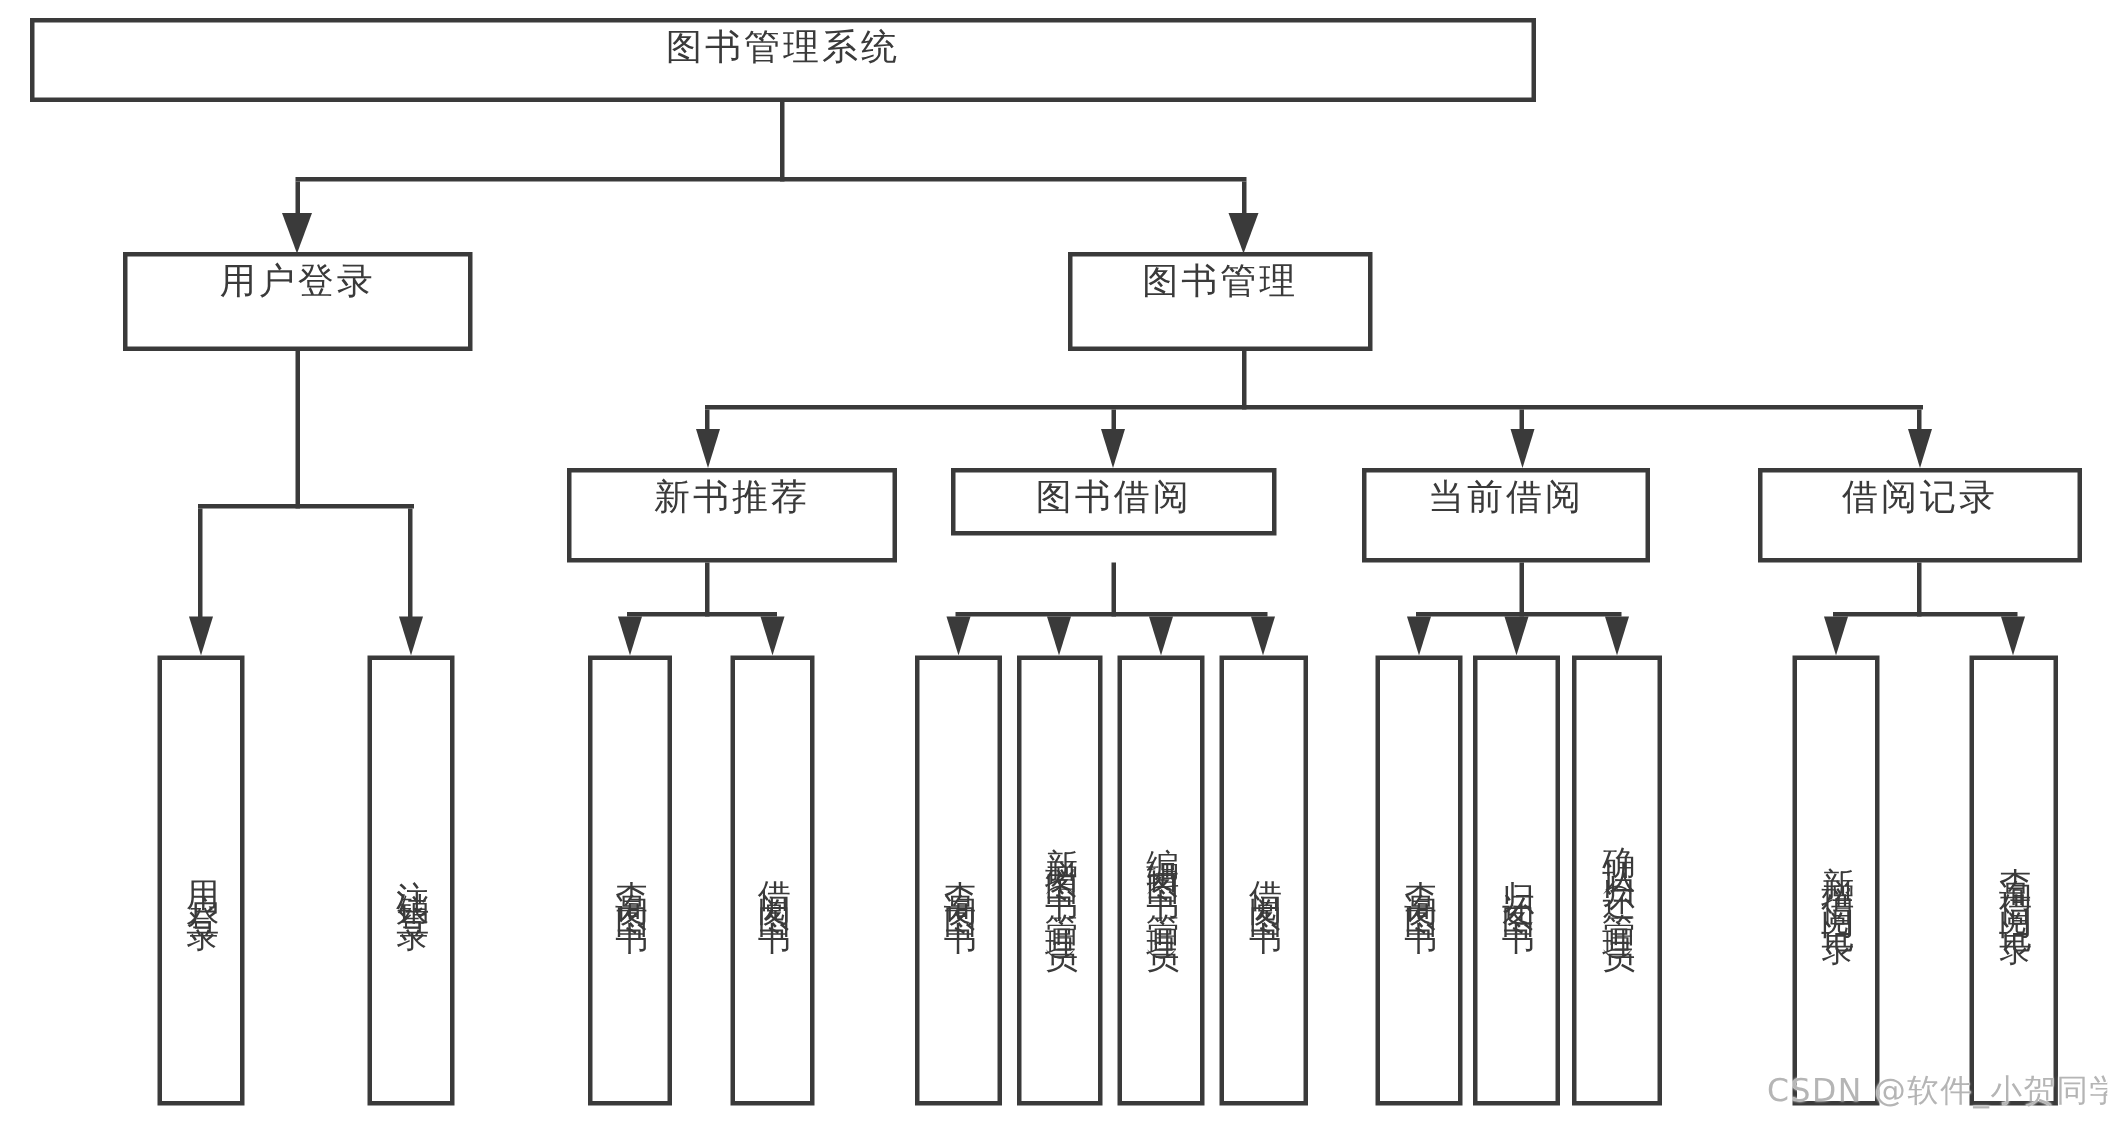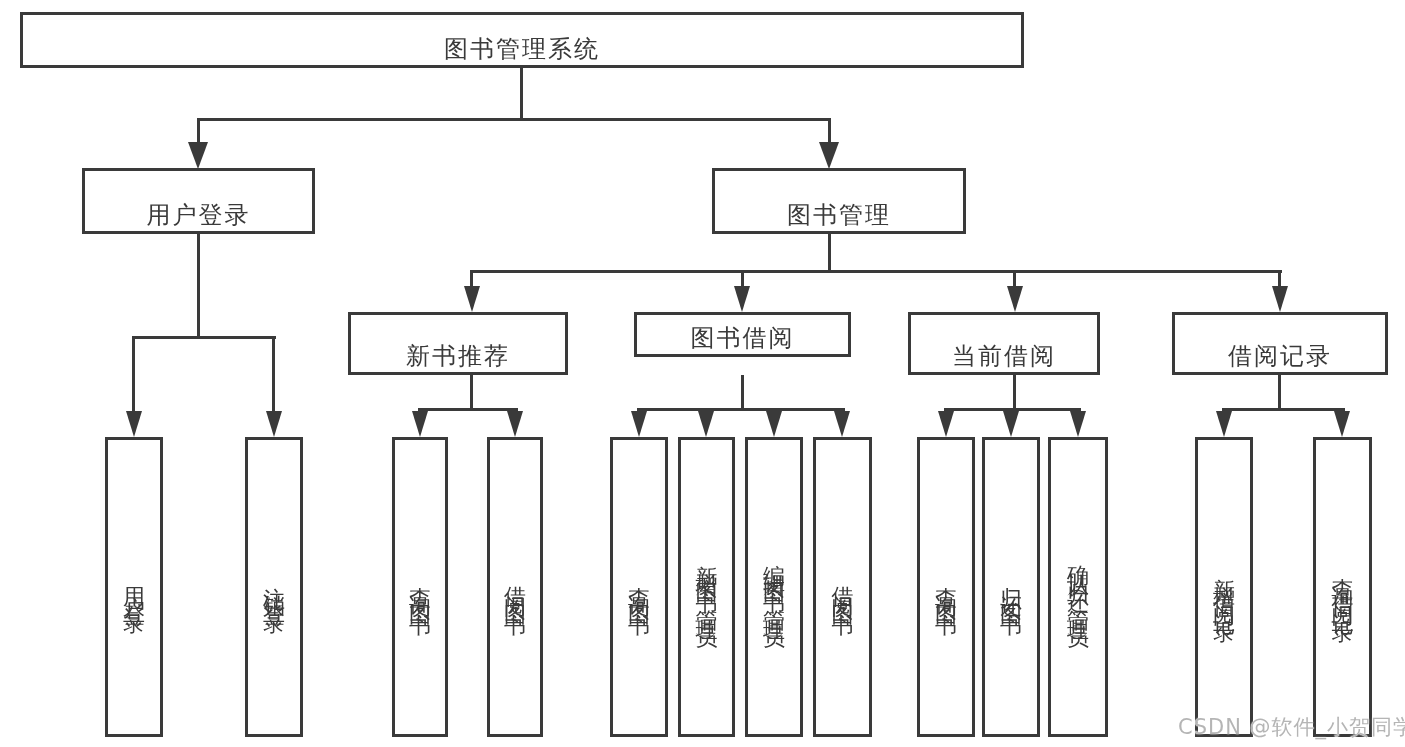--- a/index.html
+++ b/index.html
@@ -15,21 +15,21 @@
     overflow:hidden;
   }
   .box{
     position:absolute;
     background:#fff;
     border:3px solid var(--line);
     box-sizing:border-box;
     color:var(--text);
   }
   .hnode{
-    display:flex;align-items:flex-end;justify-content:center;
+    display:flex;align-items:flex-start;justify-content:center;
     font-size:24px;letter-spacing:2px;
     white-space:nowrap;
   }
   .leaf{
     display:flex;align-items:center;justify-content:center;
   }
   .vtext{
     writing-mode:vertical-rl;
     text-orientation:mixed;
     font-size:22px;
@@ -74,21 +74,21 @@
   <div class="vline" style="left:520px;top:68px;height:53px;"></div>
   <div class="hline" style="left:197px;top:118px;width:634px;"></div>
   <div class="vline" style="left:197px;top:121px;height:22px;"></div>
   <div class="arrow big" style="left:188px;top:142px;"></div>
   <div class="vline" style="left:828px;top:121px;height:22px;"></div>
   <div class="arrow big" style="left:819px;top:142px;"></div>
 
   <div class="box hnode" style="left:82px;top:168px;width:233px;height:66px;">
     <span>用户登录</span>
   </div>
-  <div class="box hnode" style="left:712px;top:168px;width:254px;height:66px;">
+  <div class="box hnode" style="left:712px;top:168px;width:203px;height:66px;">
     <span>图书管理</span>
   </div>
 
   <div class="vline" style="left:197px;top:234px;height:105px;"></div>
   <div class="hline" style="left:132px;top:336px;width:144px;"></div>
   <div class="vline" style="left:132px;top:339px;height:74px;"></div>
   <div class="arrow" style="left:126px;top:411px;"></div>
   <div class="vline" style="left:272px;top:339px;height:74px;"></div>
   <div class="arrow" style="left:266px;top:411px;"></div>
 
@@ -96,21 +96,21 @@
   <div class="hline" style="left:470px;top:270px;width:812px;"></div>
   <div class="vline" style="left:470px;top:273px;height:15px;"></div>
   <div class="arrow" style="left:464px;top:286px;"></div>
   <div class="vline" style="left:741px;top:273px;height:15px;"></div>
   <div class="arrow" style="left:734px;top:286px;"></div>
   <div class="vline" style="left:1013px;top:273px;height:15px;"></div>
   <div class="arrow" style="left:1007px;top:286px;"></div>
   <div class="vline" style="left:1278px;top:273px;height:15px;"></div>
   <div class="arrow" style="left:1272px;top:286px;"></div>
 
-  <div class="box hnode" style="left:348px;top:312px;width:220px;height:63px;">
+  <div class="box hnode" style="left:378px;top:312px;width:220px;height:63px;">
     <span>新书推荐</span>
   </div>
   <div class="box hnode" style="left:634px;top:312px;width:217px;height:45px;">
     <span>图书借阅</span>
   </div>
   <div class="box hnode" style="left:908px;top:312px;width:192px;height:63px;">
     <span>当前借阅</span>
   </div>
   <div class="box hnode" style="left:1172px;top:312px;width:216px;height:63px;">
     <span>借阅记录</span>

